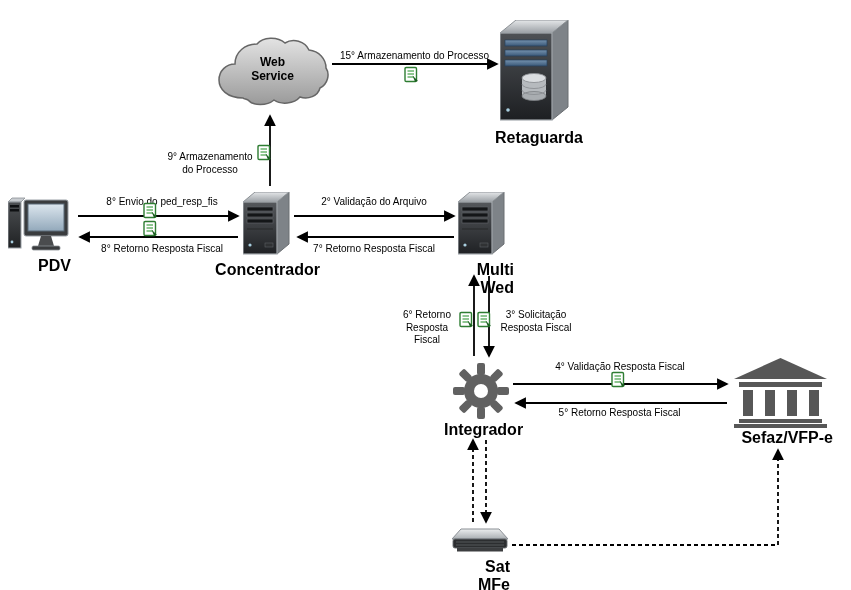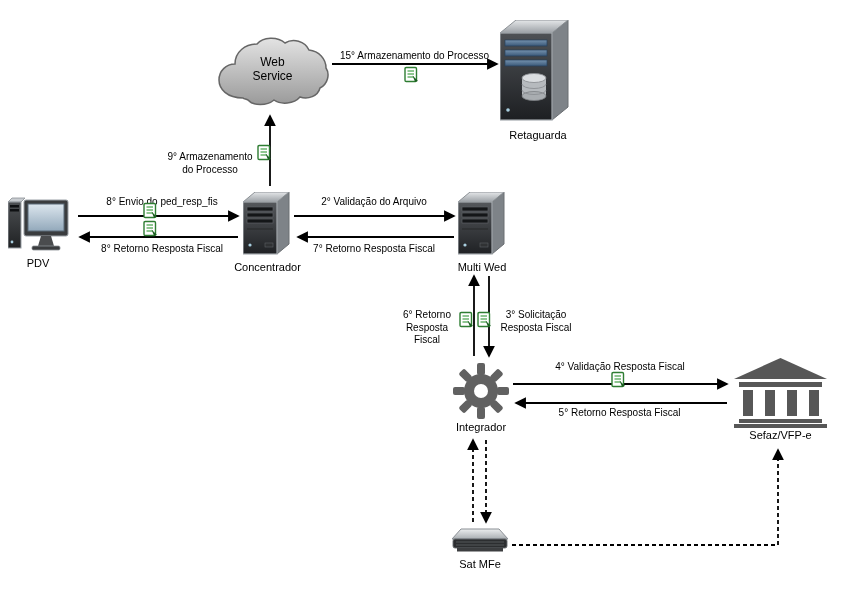--- a/index.html
+++ b/index.html
@@ -3,23 +3,23 @@
 <meta charset="utf-8">
 <style>
   *{box-sizing:border-box}
   body{margin:0;background:#fff;font-family:"Liberation Sans",sans-serif;color:#000}
   #canvas{position:relative;width:851px;height:590px;background:#fff;overflow:hidden}
   .abs{position:absolute}
   .arrows{position:absolute;left:0;top:0;z-index:1}
   .node{z-index:2}
   .overlay{z-index:3}
   .edge-label{font-size:10px;line-height:1.25;white-space:pre-line;text-align:center;z-index:3}
-  .node-label{font-size:11px;font-weight:normal;text-align:center;white-space:pre-line;z-index:3}
+  .node-label{font-size:16px;font-weight:bold;text-align:right;white-space:pre-line;z-index:3}
   .cloud-label{position:absolute;left:0;top:0;right:0;bottom:8px;display:flex;align-items:center;justify-content:center;
-    text-align:center;font-weight:normal;font-size:12px;line-height:1.15;white-space:pre-line}
+    text-align:center;font-weight:bold;font-size:12px;line-height:1.15;white-space:pre-line}
   svg{display:block}
 </style>
 </head>
 <body>
 
 <div id="canvas">
 
   <svg class="arrows" width="851" height="590" viewBox="0 0 851 590">
     <defs>
       <marker id="ah" viewBox="0 0 10 10" refX="8.5" refY="5" markerWidth="6.5" markerHeight="6.5" orient="auto-start-reverse">

